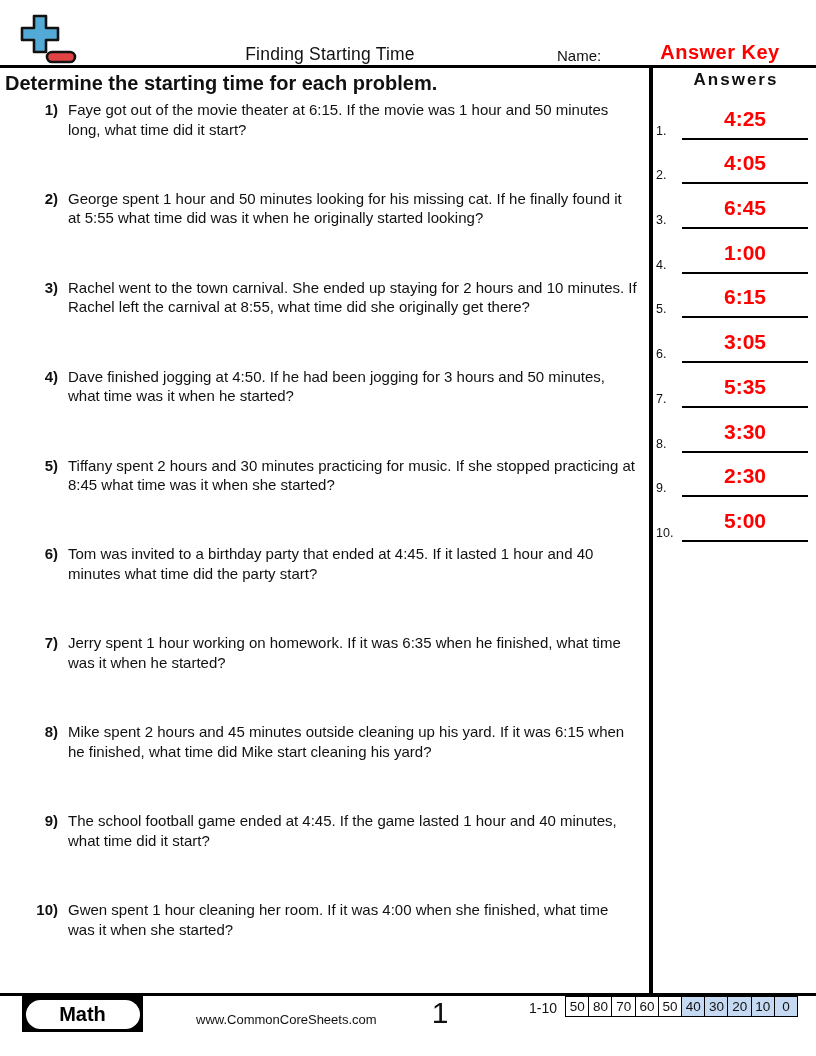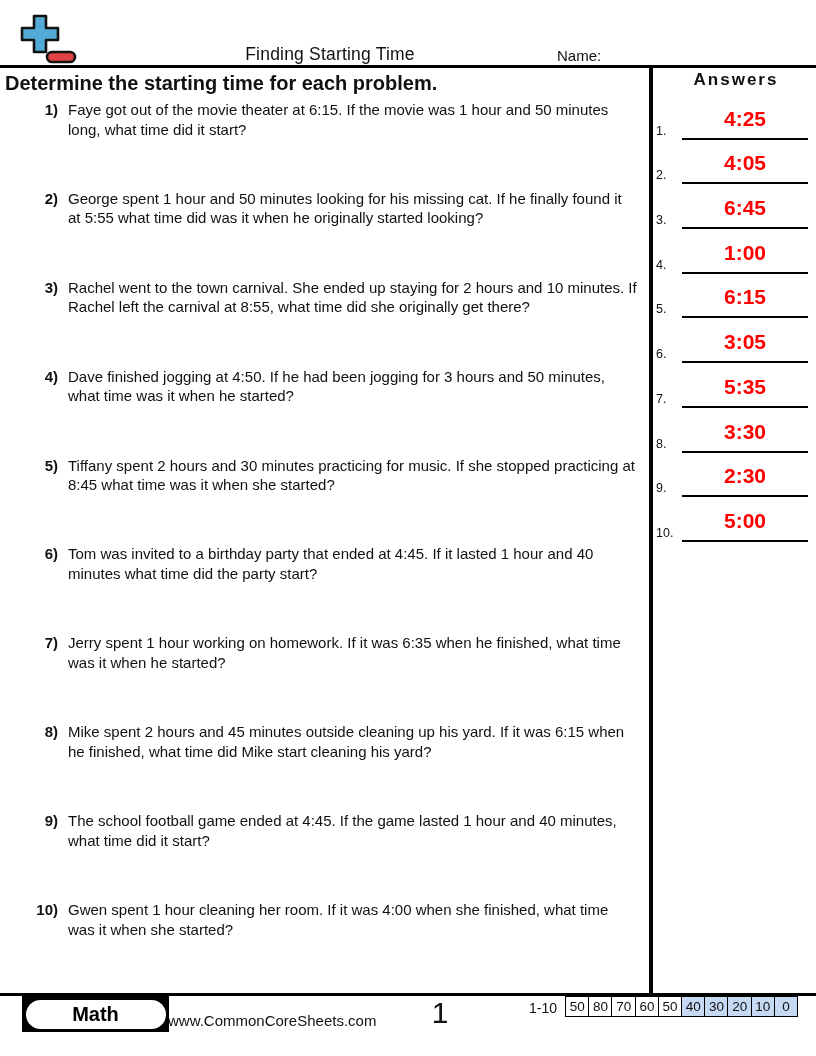--- a/index.html
+++ b/index.html
@@ -46,29 +46,29 @@
   .answer-row { display:flex; align-items:flex-end; height:44.7px; }
   .a-num { flex:none; width:26px; font-size:12.5px; padding-bottom:2px; }
   .a-line {
     flex:1; border-bottom:2px solid #000; text-align:center;
     font-weight:bold; font-size:21px; color:#f00; line-height:1; padding-bottom:9px;
   }
 
   
   .footer-rule { position:absolute; left:0; top:993px; width:816px; height:2.5px; background:#000; }
   .math-badge {
-    position:absolute; left:22px; top:996px; width:147px; height:36px;
+    position:absolute; left:22px; top:996px; width:121px; height:36px;
     background:#000; display:flex;
   }
   .math-pill {
     flex:1; margin:3.5px; background:#fff; border-radius:16px;
     display:flex; align-items:center; justify-content:center;
     font-weight:bold; font-size:20px; color:#000;
   }
-  .website { position:absolute; left:168px; top:1012px; font-size:15px; }
+  .website { position:absolute; left:196px; top:1012px; font-size:13px; }
   .page-num { position:absolute; left:400px; top:996px; width:80px; text-align:center; font-size:30px; }
   .score-label { position:absolute; left:529px; top:1000px; font-size:14px; }
   .score-table { position:absolute; left:565px; top:996px; display:flex; }
   .score-cell {
     width:24.7px; height:21px; border:1.5px solid #000; margin-left:-1.5px;
     display:flex; align-items:center; justify-content:center;
     font-size:13.5px; background:#fff;
   }
   .score-cell:first-child { margin-left:0; }
   .score-cell.shaded { background:#c6d9f2; }
@@ -77,20 +77,21 @@
 <body>
 
 <div class="page">
 
   <svg class="logo" viewBox="0 0 58 50" aria-hidden="true">
     <path d="M14 2 H26 V14 H38 V26 H26 V38 H14 V26 H2 V14 H14 Z" fill="#54aad6" stroke="#111" stroke-width="2.6" stroke-linejoin="round"></path>
     <rect x="27" y="38" width="28" height="10" rx="5" fill="#e04343" stroke="#111" stroke-width="2.6"></rect>
   </svg>
   <div class="title">Finding Starting Time</div>
   <div class="name-label">Name:</div>
+  <div class="answer-key">Answer Key</div>
   <div class="header-rule"></div>
   <div class="instruction">Determine the starting time for each problem.</div>
 
   <div class="questions">
     <div class="question">
       <span class="q-num">1)</span>
       <span class="q-text">Faye got out of the movie theater at 6:15. If the movie was 1 hour and 50 minutes long, what time did it start?</span>
     </div>
     <div class="question">
       <span class="q-num">2)</span>

